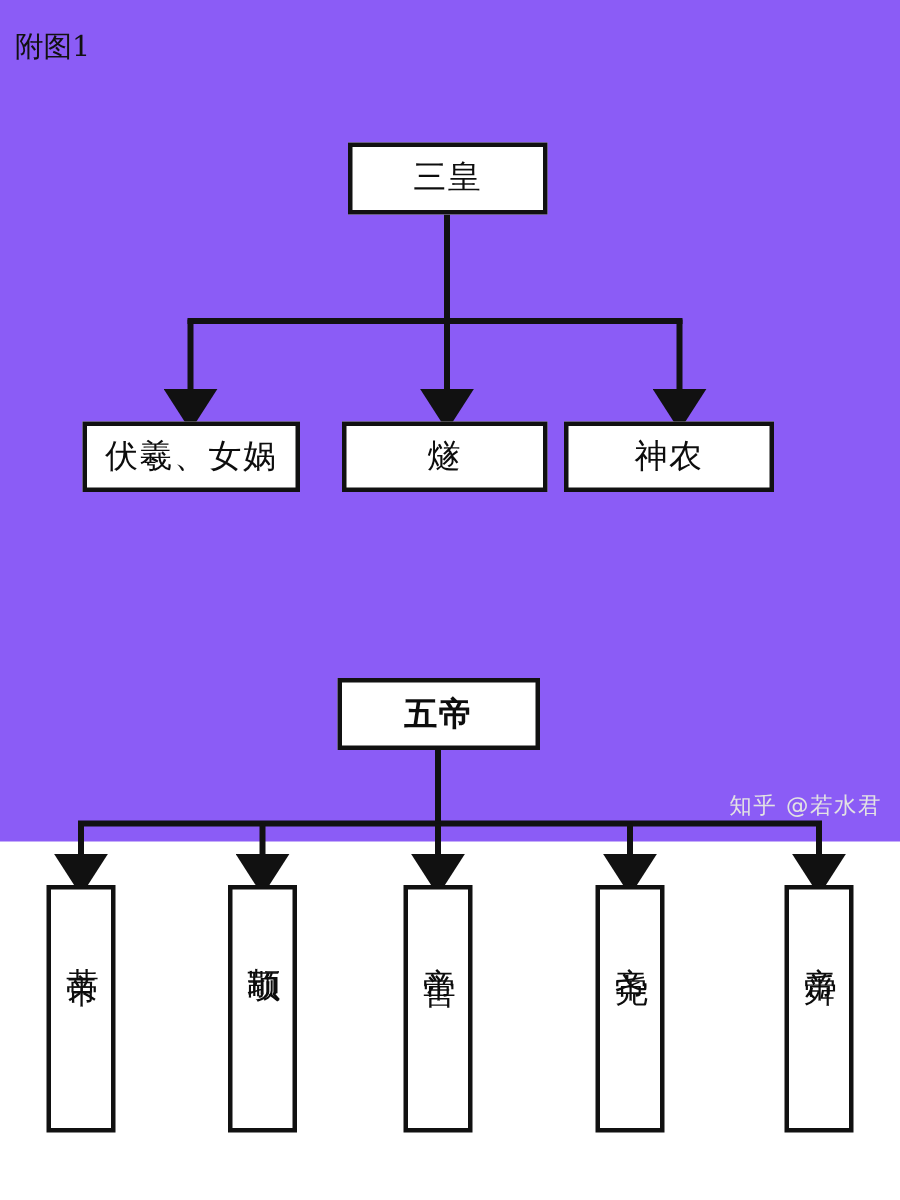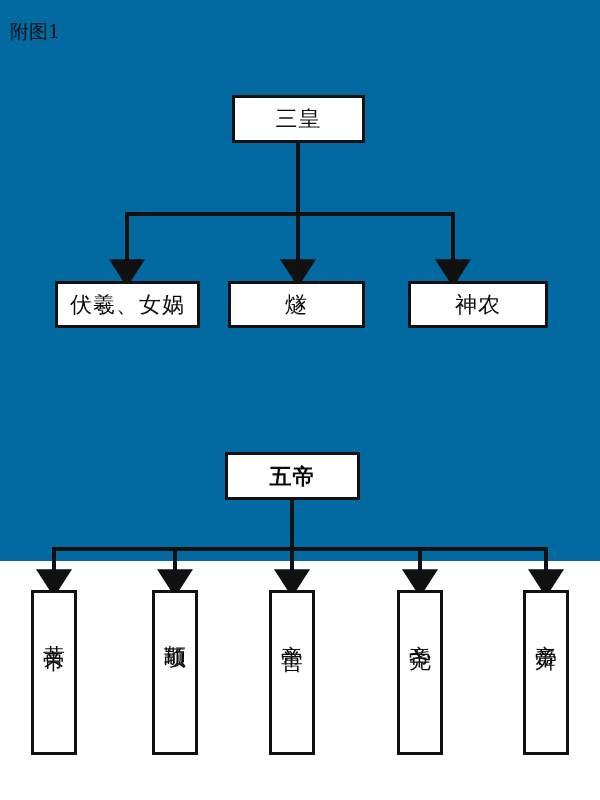--- a/index.html
+++ b/index.html
@@ -13,21 +13,21 @@
     position: relative;
     overflow: hidden;
     font-family: "DejaVu Sans", "Liberation Sans", sans-serif;
     color: #0a0a0a;
   }
   #page {
     position: absolute;
     left: 0; top: 0;
     width: 600px;
     height: 561px;
-    background: #0369a1;
+    background: #8b5cf6;
   }
   .fig-title {
     position: absolute;
     left: 10px;
     top: 20px;
     font-size: 19px;
     line-height: 22px;
     letter-spacing: 0px;
     color: #111111;
     white-space: nowrap;
@@ -122,21 +122,21 @@
   </div>
 
   <div class="node horiz" style="left:55px; top:281px; width:145px; height:47px;">
     <span class="label">伏羲、女娲</span>
   </div>
 
   <div class="node horiz" style="left:228px; top:281px; width:137px; height:47px;">
     <span class="label">燧</span>
   </div>
 
-  <div class="node horiz" style="left:408px; top:281px; width:140px; height:47px;">
+  <div class="node horiz" style="left:376px; top:281px; width:140px; height:47px;">
     <span class="label">神农</span>
   </div>
 
   <div class="node horiz" style="left:225px; top:452px; width:135px; height:48px;font-weight:bold;">
     <span class="label">五帝</span>
   </div>
 
   <div class="node vert" style="left:31px; top:590px; width:46px; height:165px;">
     <span class="label" style="margin-top:34px;">黄帝</span>
   </div>
@@ -150,14 +150,15 @@
   </div>
 
   <div class="node vert" style="left:397px; top:590px; width:46px; height:165px;">
     <span class="label" style="margin-top:34px;">帝尧</span>
   </div>
 
   <div class="node vert" style="left:523px; top:590px; width:46px; height:165px;">
     <span class="label" style="margin-top:34px;">帝舜</span>
   </div>
 
+  <div class="watermark">知乎 @若水君</div>
 
 </div>
 
 </body></html>

